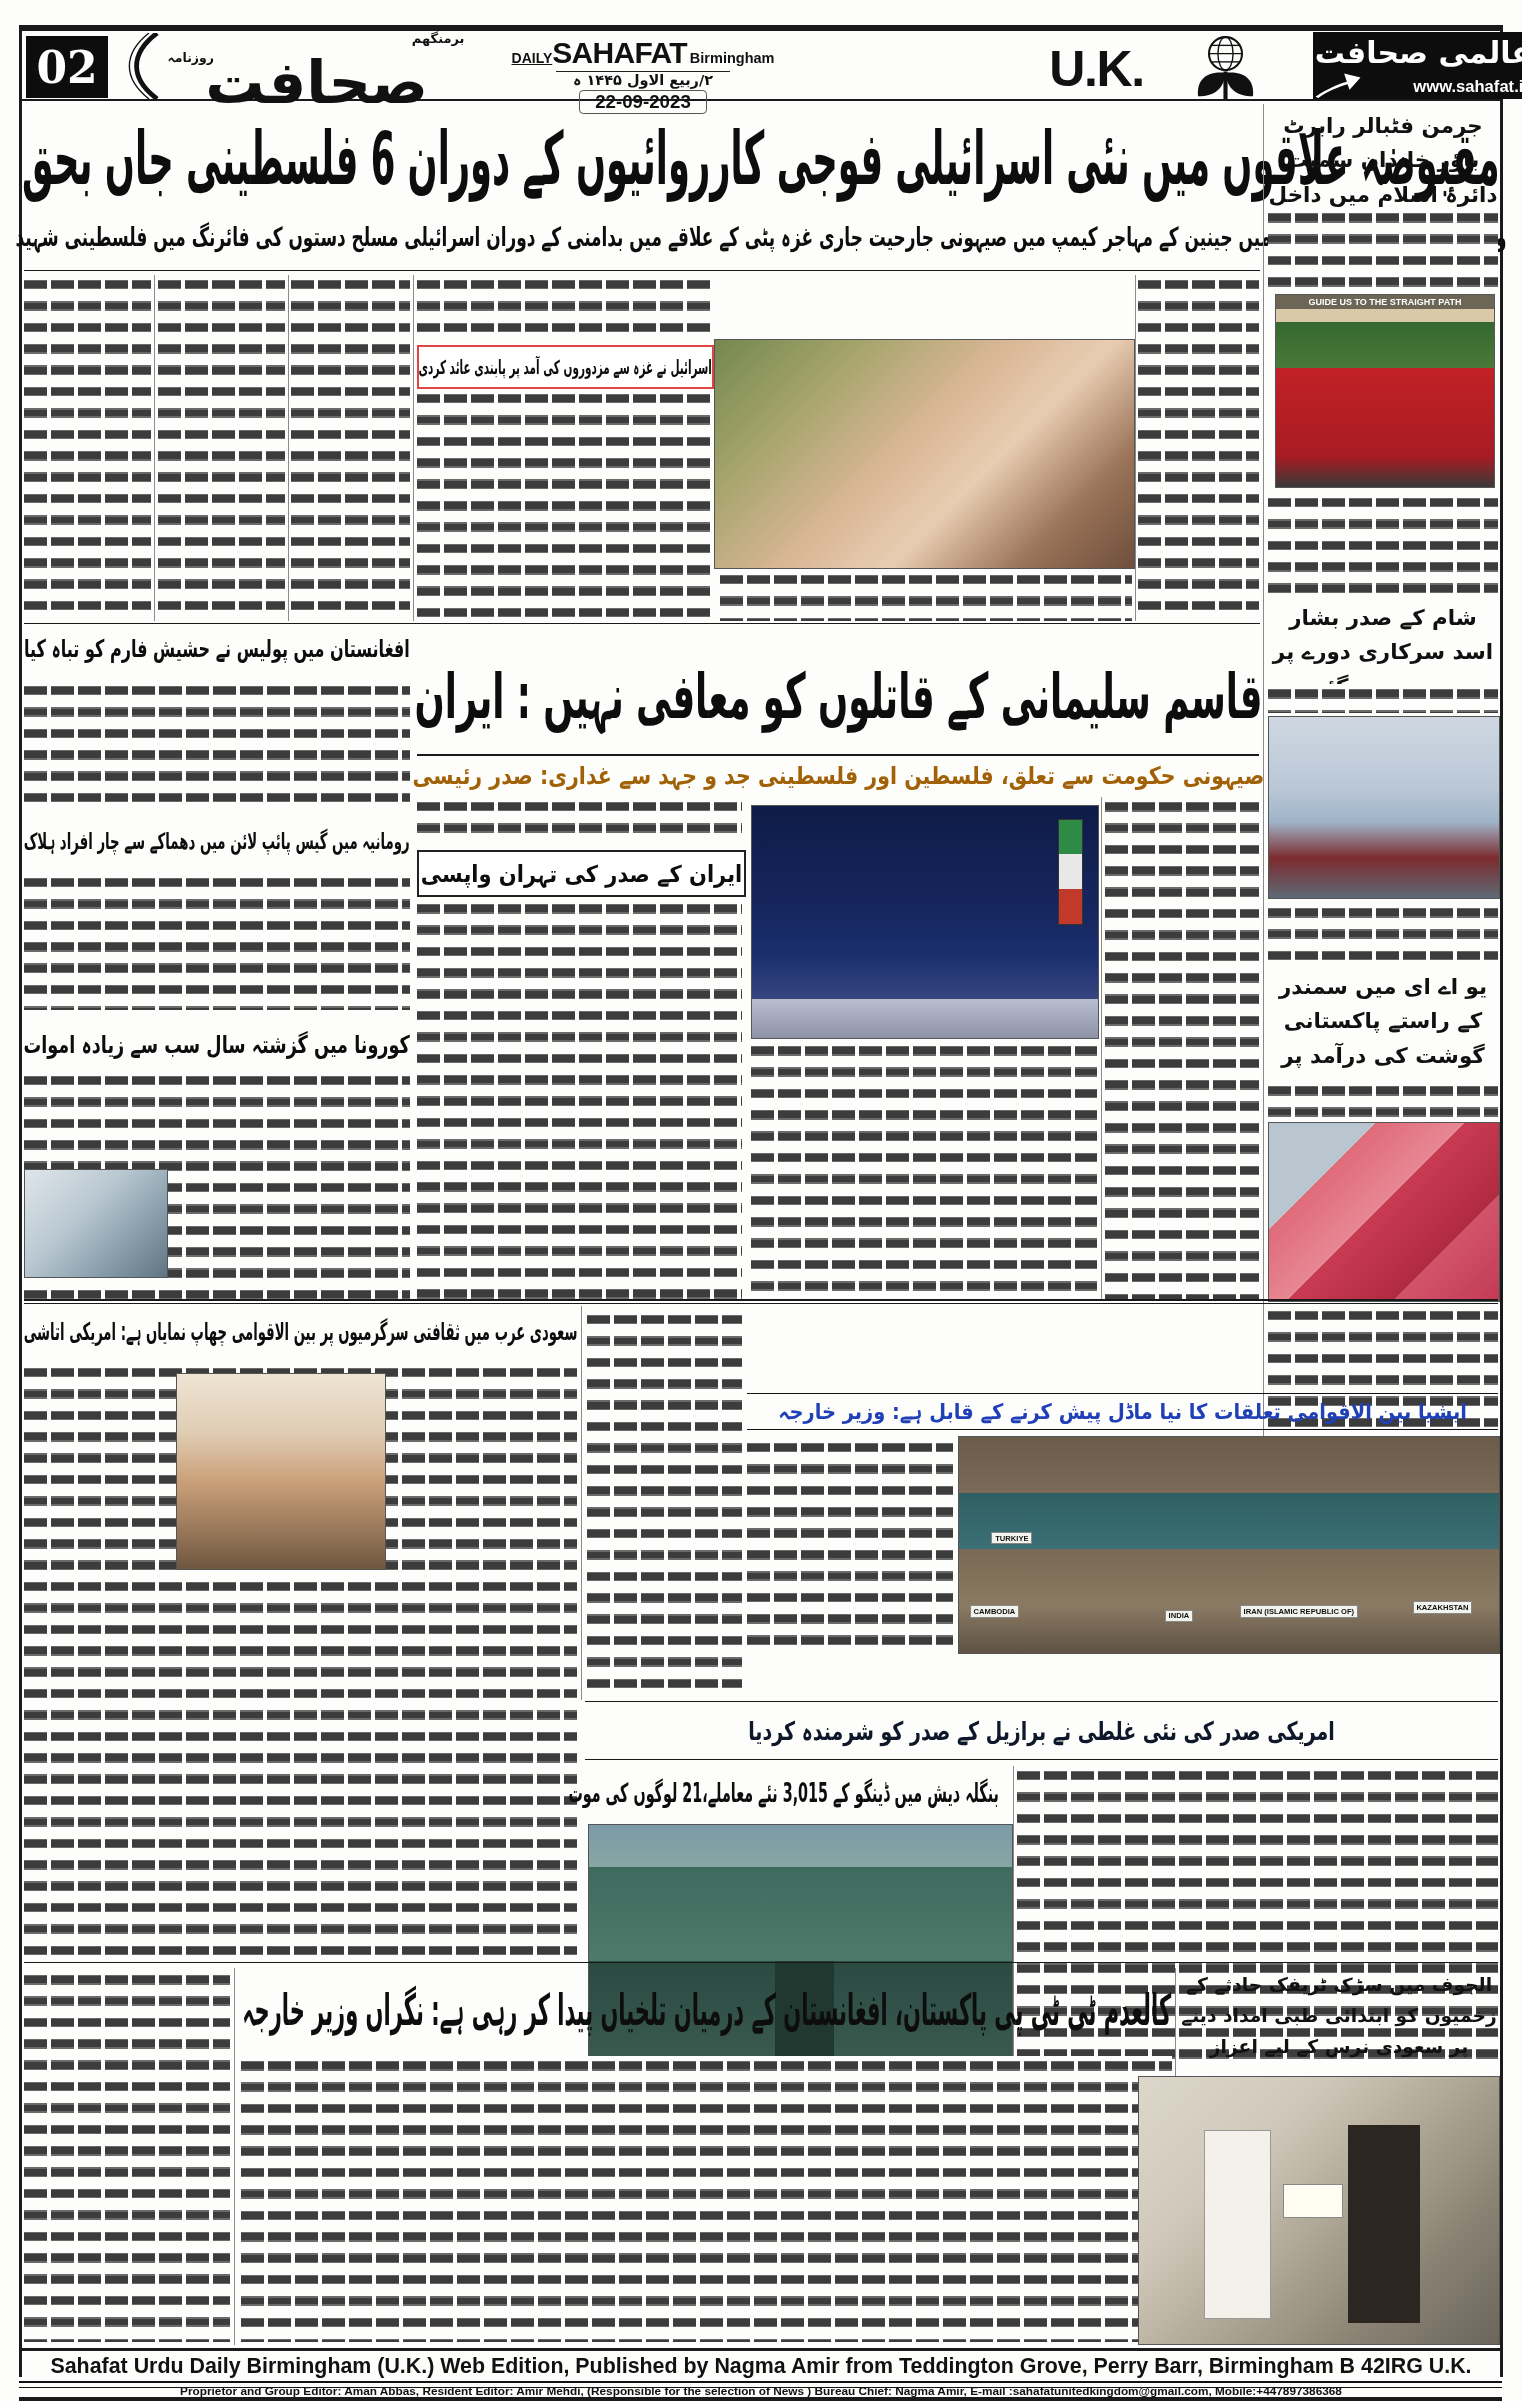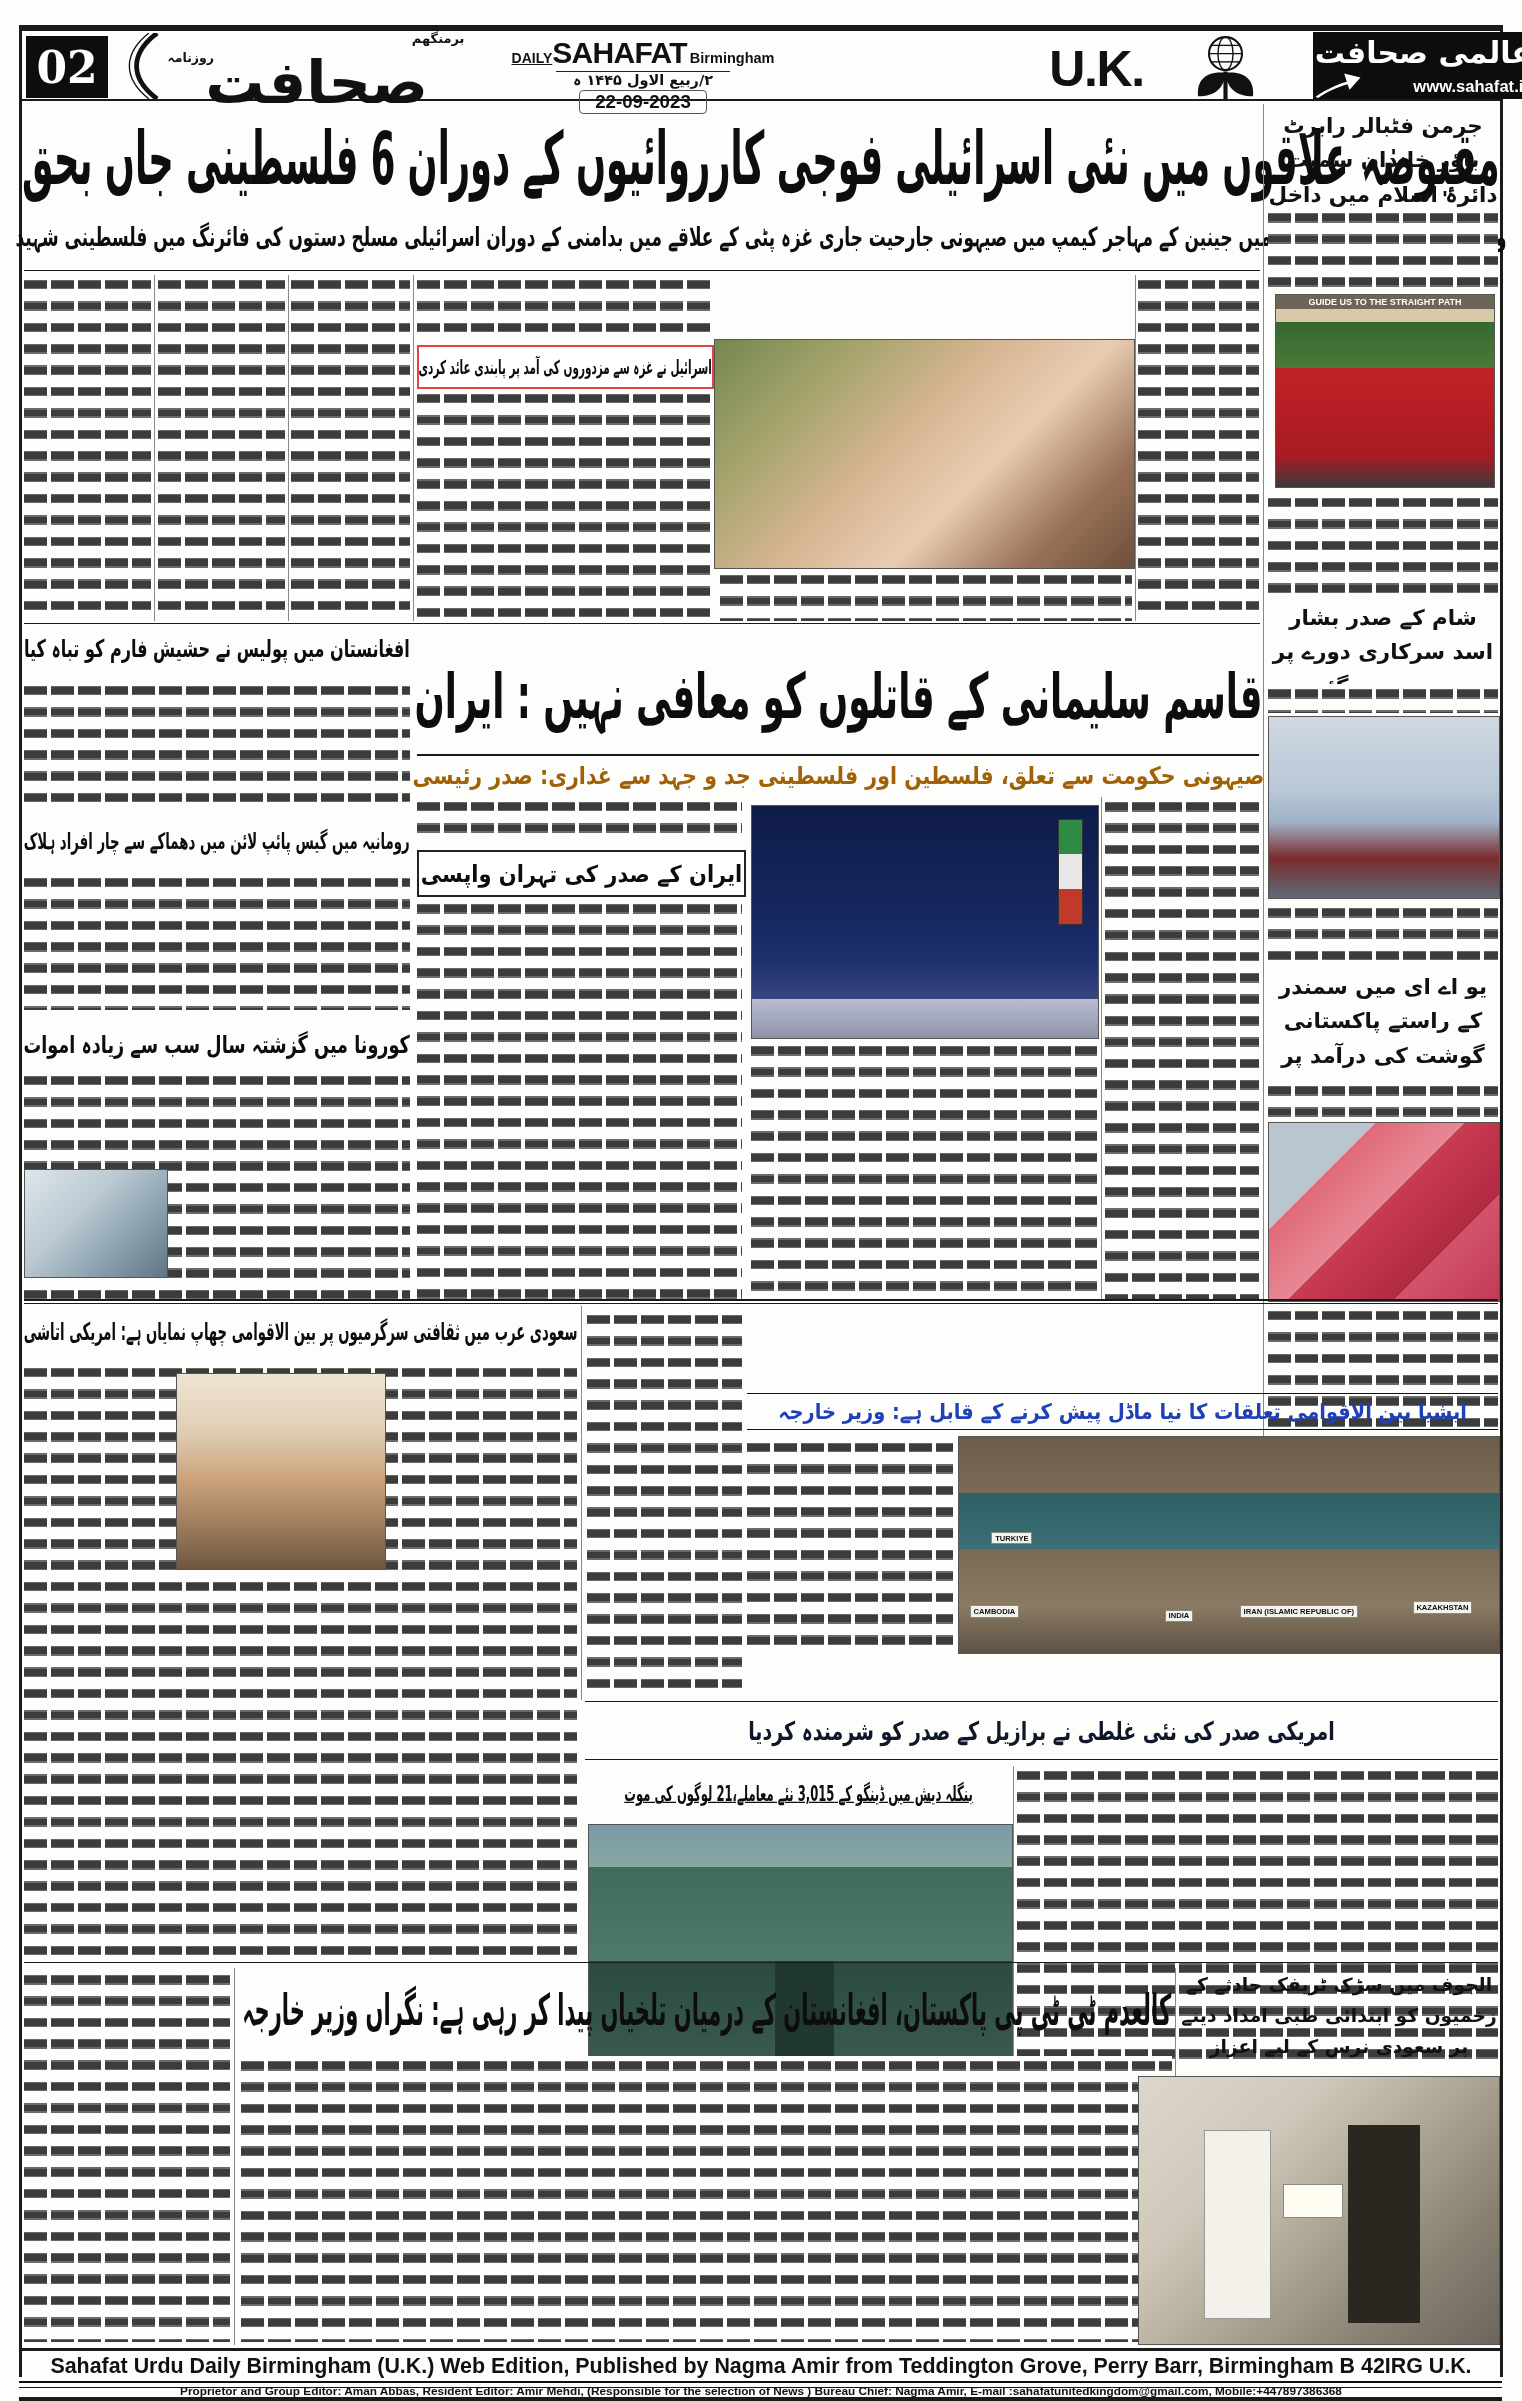--- a/index.html
+++ b/index.html
@@ -197,21 +197,21 @@
     <span class="nameplate" style="left:52%;top:78%;">IRAN (ISLAMIC REPUBLIC OF)</span>
     <span class="nameplate" style="left:84%;top:76%;">KAZAKHSTAN</span>
   </div>
 
   <div class="abs hr" style="left:585px;top:1701px;width:913px;height:1.4px;"></div>
   <div class="abs hl" style="left:585px;top:1705px;width:913px;height:51px;font-size:19px;color:#0f172a;">
     <span class="fit" style="transform: scale(1, 1.35);">امریکی صدر کی نئی غلطی نے برازیل کے صدر کو شرمندہ کردیا</span>
   </div>
   <div class="abs hr" style="left:585px;top:1759px;width:913px;height:1.4px;"></div>
 
-  <div class="abs hl" style="left:586px;top:1766px;width:425px;height:53px;font-size:17px;text-decoration:underline;">
+  <div class="abs hl" style="left:571px;top:1766px;width:425px;height:53px;font-size:21px;">
     <span class="fit" style="transform: scale(0.682, 1.25);">بنگلہ دیش میں ڈینگو کے 3,015 نئے معاملے،21 لوگوں کی موت</span>
   </div>
   <div class="abs photo" style="left:588px;top:1824px;width:423px;height:235px;
        background:linear-gradient(180deg,#7a9aa8 0%,#89a7a2 18%,#3e6b5e 18%,#4d7a6a 58%,#2b4a42 58%,#3a5a50 100%);">
     <div style="position:absolute;left:44%;bottom:0;width:14%;height:42%;background:#203830;"></div>
   </div>
   <div class="abs stripes" style="left:1017px;top:1766px;width:481px;height:293px;"></div>
   <div class="abs vr" style="left:1013px;top:1766px;height:293px;width:0.7px;"></div>
 
   <div class="abs hr" style="left:24px;top:1962px;width:1474px;height:1.4px;"></div>

